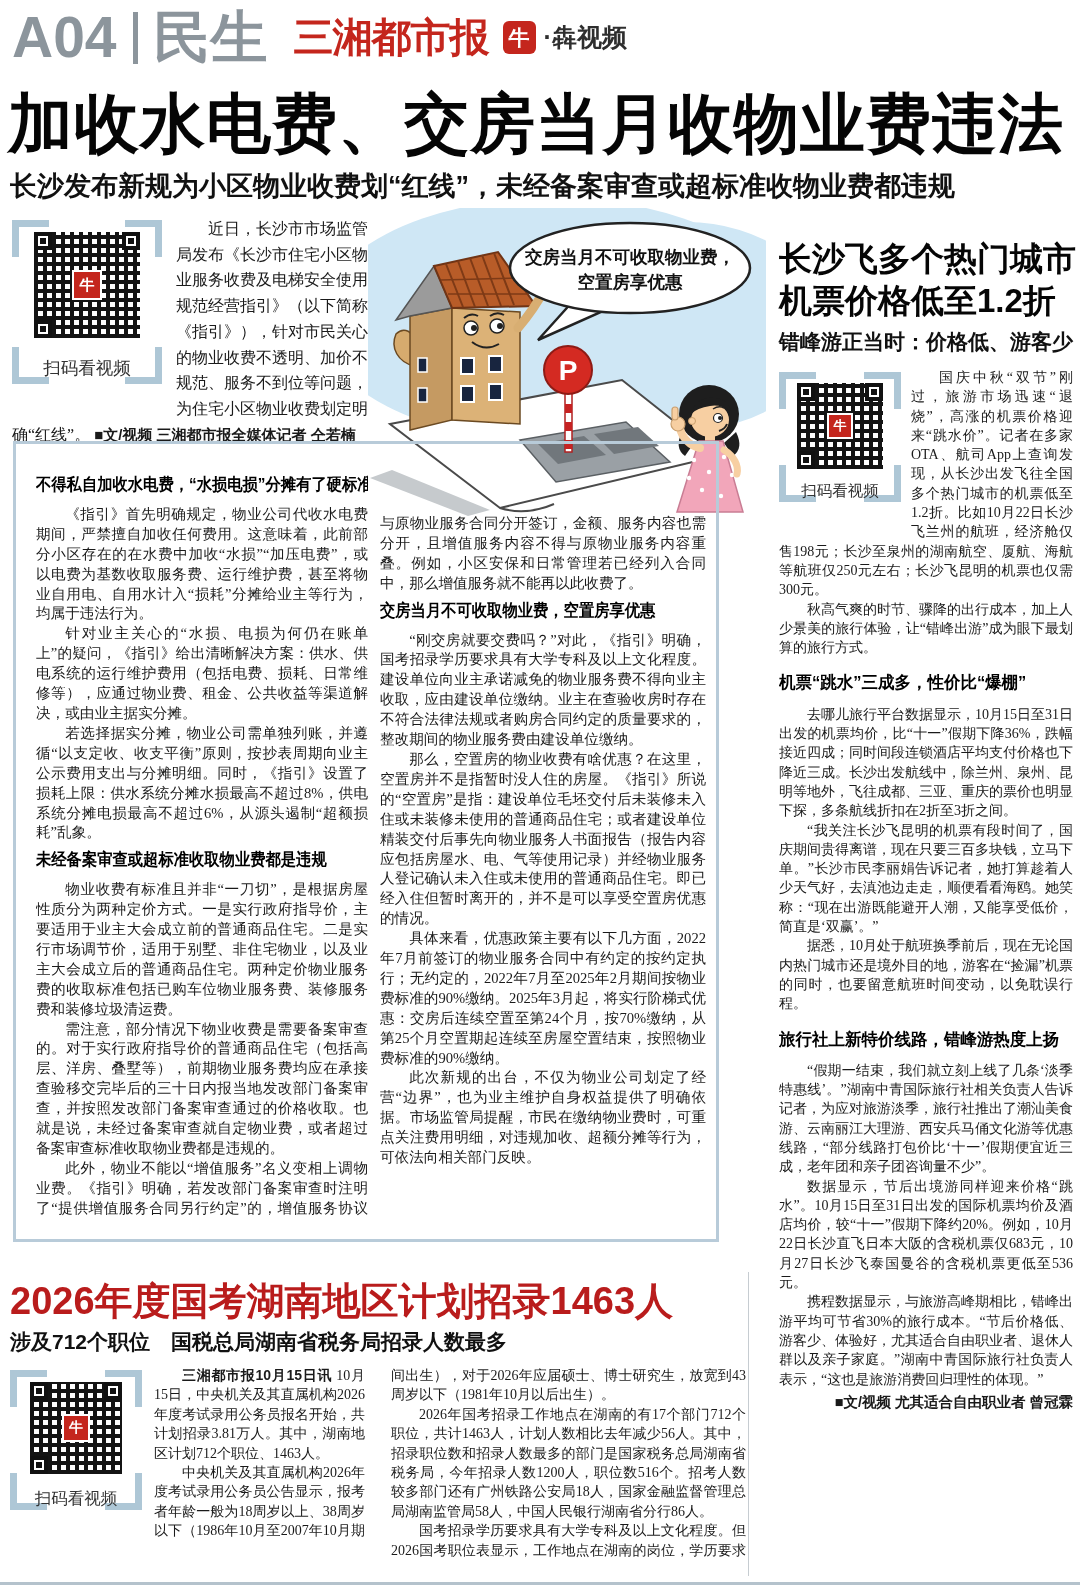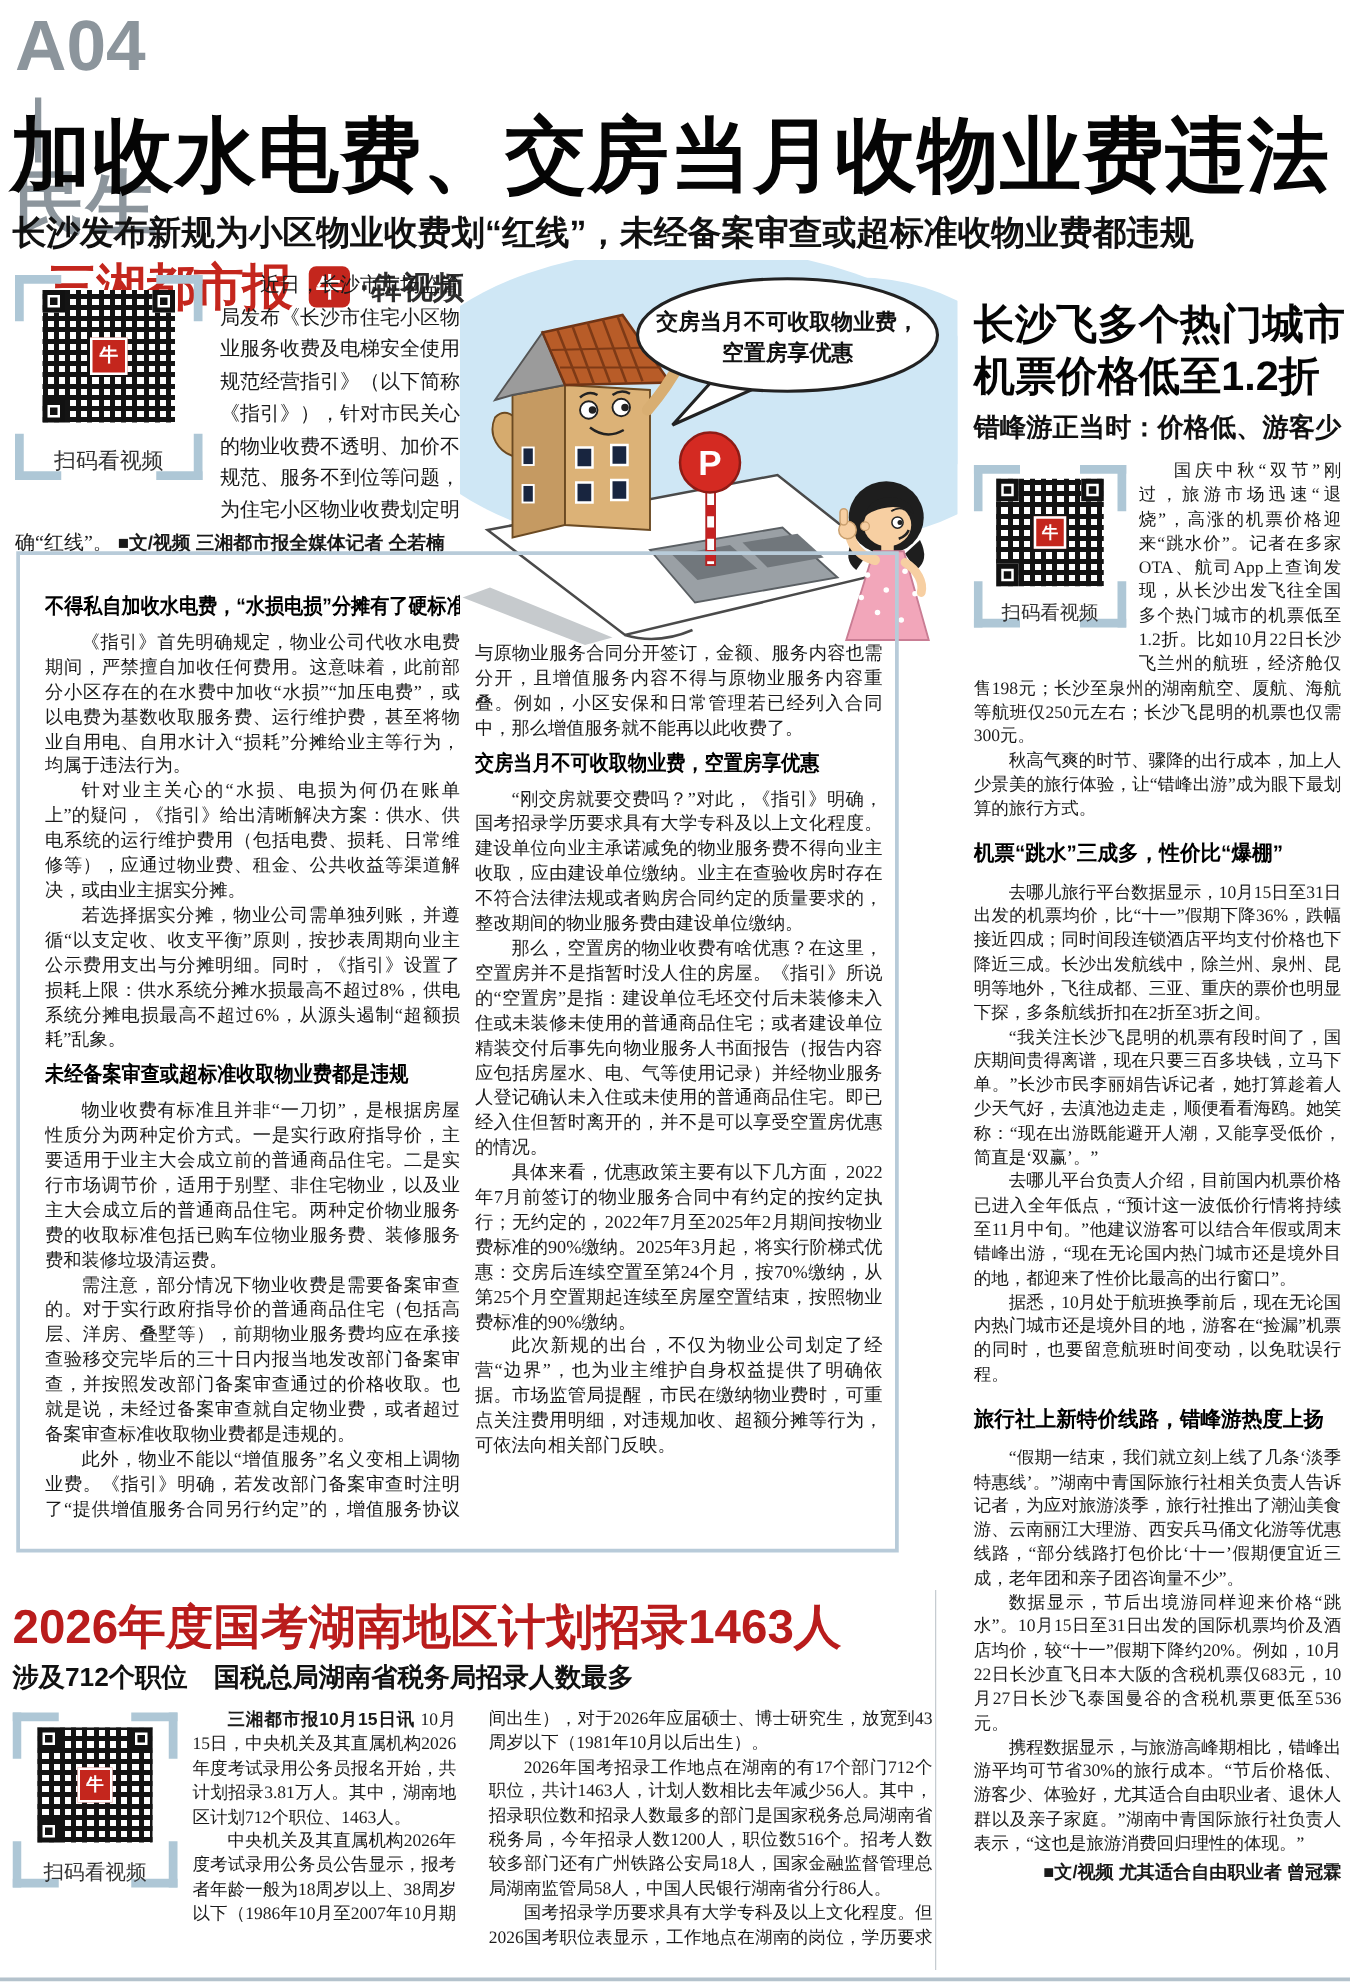--- a/index.html
+++ b/index.html
@@ -1,21 +1,21 @@
 <!DOCTYPE html>
 <html><head>
 <meta charset="utf-8">
 <style>
   html,body{margin:0;padding:0;background:#fff;}
   .page{position:relative;width:1080px;height:1590px;background:#fff;overflow:hidden;
         font-family:"Liberation Serif","DejaVu Serif",serif;color:#1a1a1a;}
   .sans{font-family:"Liberation Sans","DejaVu Sans",sans-serif;}
 
   
-  .hdr{position:absolute;left:12px;top:4px;display:flex;align-items:flex-start;flex-direction:column;}
+  .hdr{position:absolute;left:12px;top:4px;display:flex;align-items:flex-start;}
   .pageno,.secname{font-family:"Liberation Sans","DejaVu Sans",sans-serif;
         font-size:57px;font-weight:bold;color:#8c959c;line-height:66px;}
   .hbar{width:5px;height:52px;background:#8c959c;margin:8px 16px 0 16px;}
   .logoblk{margin-left:26px;padding-top:6px;}
   .logorow{display:flex;align-items:center;text-align:right;}
   .paper-name{font-family:"Liberation Sans","DejaVu Sans",sans-serif;
         font-size:40px;font-weight:bold;color:#c4261d;letter-spacing:-1px;}
   .logobadge{width:33px;height:33px;background:#c4261d;border-radius:6px;color:#fff;
         font-size:21px;font-weight:bold;display:flex;align-items:center;justify-content:center;
         margin:0 8px 0 14px;font-family:"Liberation Sans",sans-serif;}
@@ -279,21 +279,20 @@
           </span>
         <span class="bq">牛</span>
       </div>
       <div class="qlabel">扫码看视频</div>
     </div>
     <p>国庆中秋“双节”刚过，旅游市场迅速“退烧”，高涨的机票价格迎来“跳水价”。记者在多家OTA、航司App上查询发现，从长沙出发飞往全国多个热门城市的机票低至1.2折。比如10月22日长沙飞兰州的航班，经济舱仅售198元；长沙至泉州的湖南航空、厦航、海航等航班仅250元左右；长沙飞昆明的机票也仅需300元。</p>
     <p>秋高气爽的时节、骤降的出行成本，加上人少景美的旅行体验，让“错峰出游”成为眼下最划算的旅行方式。</p>
     <div class="fl-h">机票“跳水”三成多，性价比“爆棚”</div>
     <p>去哪儿旅行平台数据显示，10月15日至31日出发的机票均价，比“十一”假期下降36%，跌幅接近四成；同时间段连锁酒店平均支付价格也下降近三成。长沙出发航线中，除兰州、泉州、昆明等地外，飞往成都、三亚、重庆的票价也明显下探，多条航线折扣在2折至3折之间。</p>
     <p>“我关注长沙飞昆明的机票有段时间了，国庆期间贵得离谱，现在只要三百多块钱，立马下单。”长沙市民李丽娟告诉记者，她打算趁着人少天气好，去滇池边走走，顺便看看海鸥。她笑称：“现在出游既能避开人潮，又能享受低价，简直是‘双赢’。”</p>
-    <p>去哪儿平台负责人介绍，目前国内机票价格已进入全年低点，“预计这一波低价行情将持续至11月中旬。”他建议游客可以结合年假或周末错峰出游，“现在无论国内热门城市还是境外目的地，都迎来了性价比最高的出行窗口”。</p>
     <p>据悉，10月处于航班换季前后，现在无论国内热门城市还是境外目的地，游客在“捡漏”机票的同时，也要留意航班时间变动，以免耽误行程。</p>
     <div class="fl-h">旅行社上新特价线路，错峰游热度上扬</div>
     <p>“假期一结束，我们就立刻上线了几条‘淡季特惠线’。”湖南中青国际旅行社相关负责人告诉记者，为应对旅游淡季，旅行社推出了潮汕美食游、云南丽江大理游、西安兵马俑文化游等优惠线路，“部分线路打包价比‘十一’假期便宜近三成，老年团和亲子团咨询量不少”。</p>
     <p>数据显示，节后出境游同样迎来价格“跳水”。10月15日至31日出发的国际机票均价及酒店均价，较“十一”假期下降约20%。例如，10月22日长沙直飞日本大阪的含税机票仅683元，10月27日长沙飞泰国曼谷的含税机票更低至536元。</p>
     <p>携程数据显示，与旅游高峰期相比，错峰出游平均可节省30%的旅行成本。“节后价格低、游客少、体验好，尤其适合自由职业者、退休人群以及亲子家庭。”湖南中青国际旅行社负责人表示，“这也是旅游消费回归理性的体现。”</p>
     <p class="byline-r">■文/视频 尤其适合自由职业者 曾冠霖</p>
   </div>
 
   <div class="ex-h1 sans">2026年度国考湖南地区计划招录1463人</div>
   <div class="ex-sub sans">涉及712个职位　国税总局湖南省税务局招录人数最多</div>

